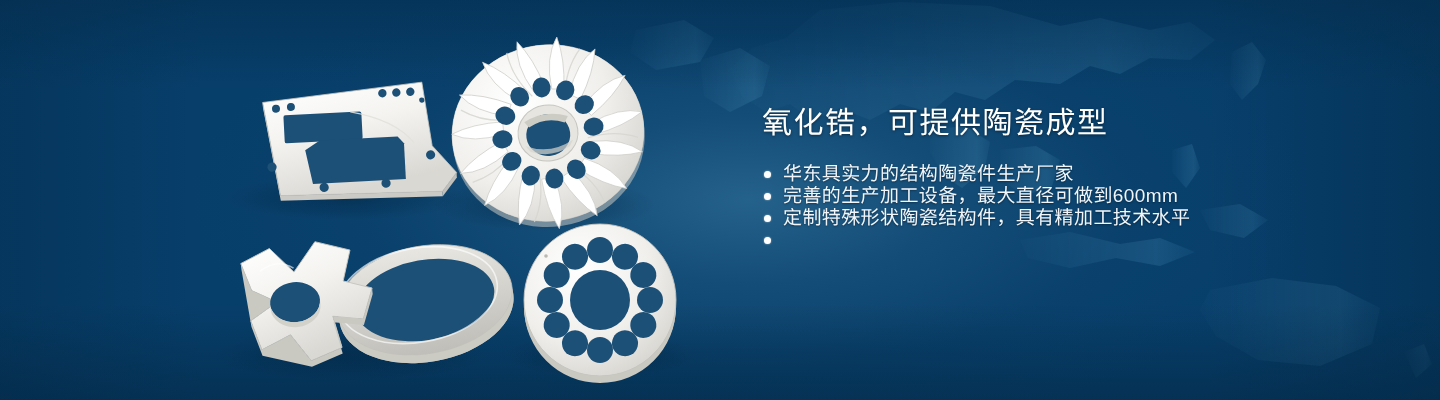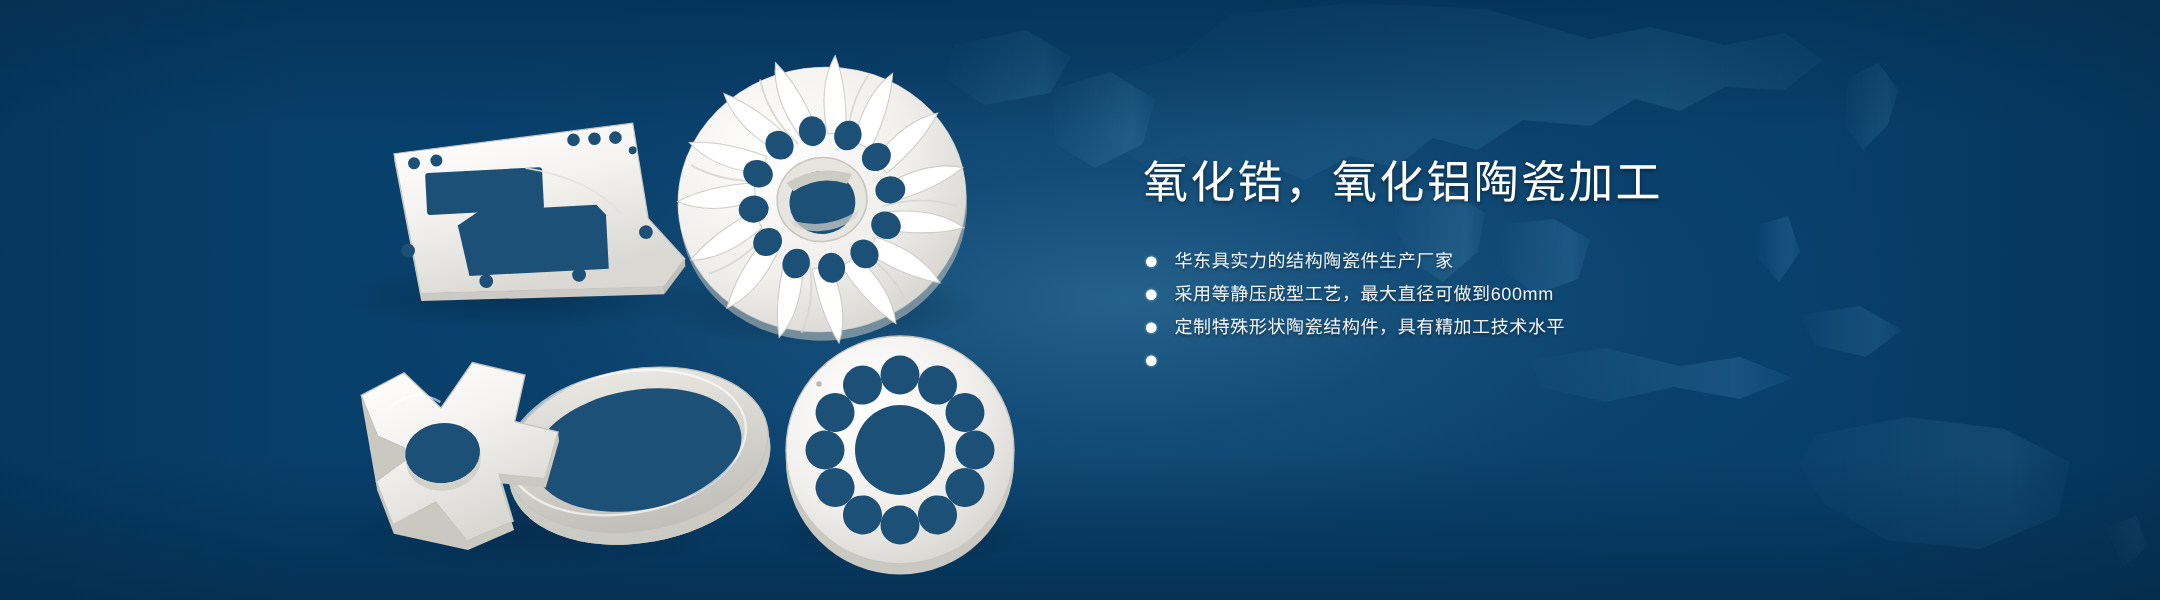--- a/index.html
+++ b/index.html
@@ -99,21 +99,21 @@
   .bullet-dot {
     flex: 0 0 auto;
     width: 7px;
     height: 7px;
     border-radius: 50%;
     background: #ffffff;
     margin-right: 12px;
     box-shadow: 0 0 2px rgba(255,255,255,0.6);
   }
   .bullet-text {
-    font-size: 12px;
+    font-size: 19px;
     line-height: 22px;
     color: #f2f6fa;
     letter-spacing: 0.4px;
     white-space: nowrap;
     text-shadow: 0 1px 2px rgba(0,0,0,0.4);
   }
 </style>
 </head>
 <body>
 
@@ -392,30 +392,30 @@
           <g transform="rotate(330)">
               <circle cx="50" cy="0" r="13"></circle>
             </g>
         </g>
         <circle cx="-54" cy="-44" r="1.8" fill="#b9b8b1"></circle>
       </g>
     </svg>
   </div>
 
   <div class="text-block">
-    <h1 class="headline">氧化锆，氧化铝陶瓷加工</h1>
+    <h1 class="headline">氧化锆，可提供陶瓷成型</h1>
 
     <ul class="bullets">
       <li class="bullet-row">
         <span class="bullet-dot"></span>
         <span class="bullet-text">华东具实力的结构陶瓷件生产厂家</span>
       </li>
       <li class="bullet-row">
         <span class="bullet-dot"></span>
-        <span class="bullet-text">采用等静压成型工艺，最大直径可做到600mm</span>
+        <span class="bullet-text">完善的生产加工设备，最大直径可做到600mm</span>
       </li>
       <li class="bullet-row">
         <span class="bullet-dot"></span>
         <span class="bullet-text">定制特殊形状陶瓷结构件，具有精加工技术水平</span>
       </li>
       <li class="bullet-row">
         <span class="bullet-dot"></span>
       </li>
     </ul>
   </div>

